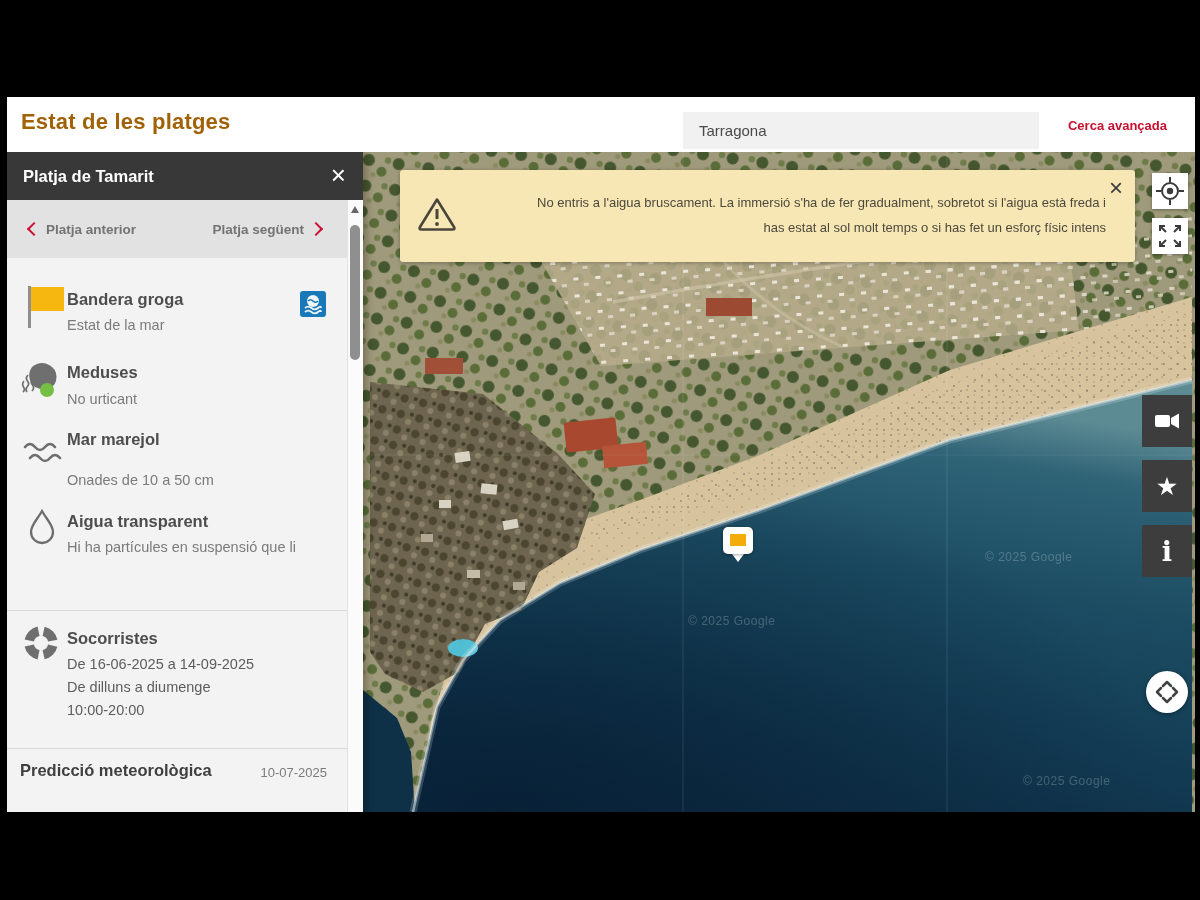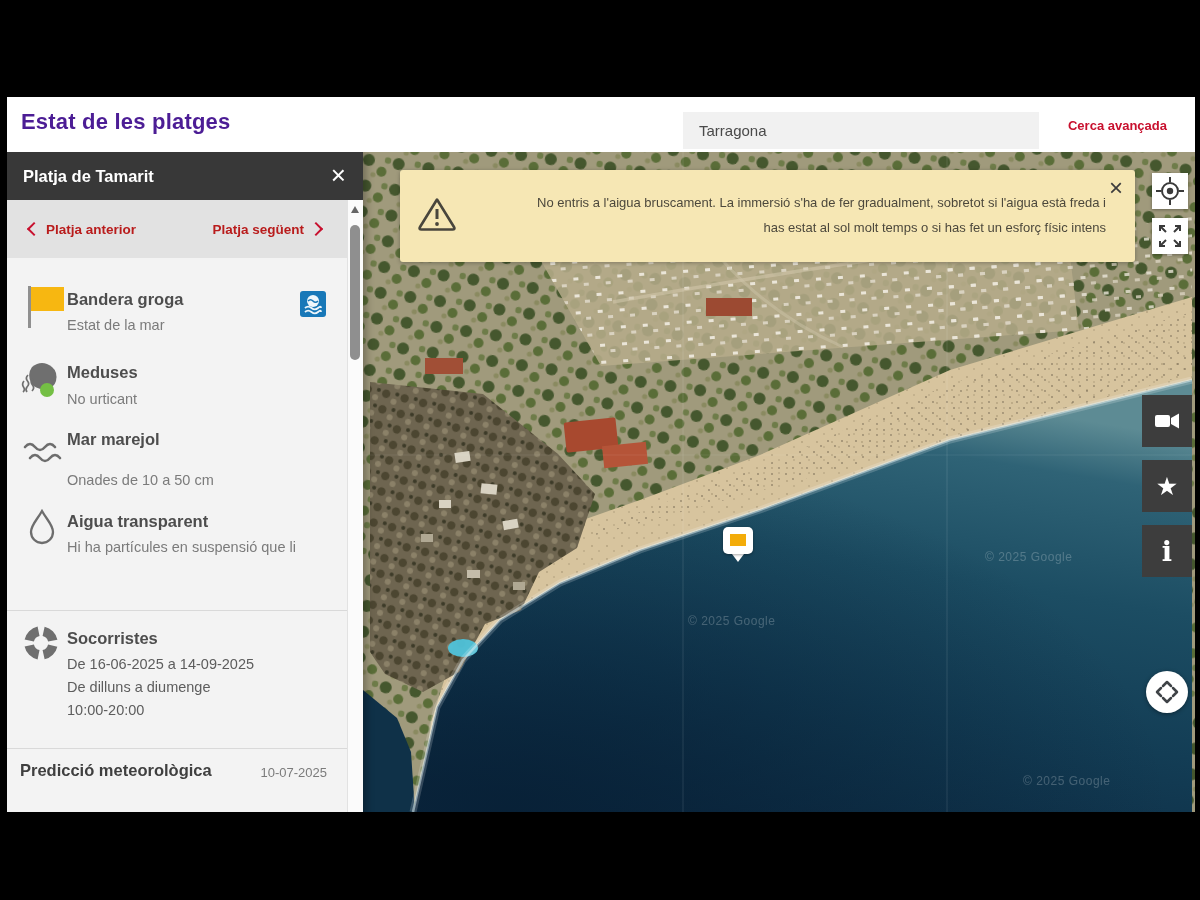--- a/index.html
+++ b/index.html
@@ -1,21 +1,21 @@
 <!DOCTYPE html>
 <html><head>
 <meta charset="utf-8">
 <style>
   html,body{margin:0;padding:0;width:1200px;height:900px;background:#000;overflow:hidden;
     font-family:"Liberation Sans",sans-serif;}
   .page{position:absolute;left:7px;top:97px;width:1188px;height:715px;background:#fff;overflow:hidden;}
 
   
   .topbar{position:absolute;top:0;left:0;right:0;height:55px;background:#fff;z-index:40;}
-  .page-title{position:absolute;left:14px;top:12px;font-size:22px;font-weight:700;color:#4c1d95;letter-spacing:.2px;text-align:right;}
+  .page-title{position:absolute;left:14px;top:12px;font-size:22px;font-weight:700;color:#a16207;letter-spacing:.2px;text-align:right;}
   .search-input{position:absolute;left:676px;top:15px;width:356px;height:37px;background:#f1f1f1;border:0;
     padding:0 16px;font-size:15px;color:#4a4a4a;font-family:inherit;box-sizing:border-box;outline:none;}
   .advanced-link{position:absolute;right:28px;top:21px;font-size:13px;font-weight:700;color:#c8102e;text-decoration:none;cursor:pointer;}
 
   
   .map{position:absolute;left:356px;top:55px;width:832px;height:660px;overflow:hidden;background:#1c4d63;}
   .terrain{position:absolute;left:0;top:0;}
   .watermark{position:absolute;font-size:12px;color:rgba(255,255,255,.22);letter-spacing:.5px;white-space:nowrap;}
   .wm1{left:622px;top:398px;}  .wm2{left:325px;top:462px;}  .wm3{left:660px;top:622px;}
   .attribution{position:absolute;left:427px;top:645px;width:402px;height:15px;background:rgba(255,255,255,.93);
@@ -48,21 +48,21 @@
     border-top:8px solid #fff;}
 
   
   .sidebar{position:absolute;left:0;top:55px;width:356px;height:716px;background:#f3f3f3;
     box-shadow:3px 0 8px rgba(0,0,0,.3);z-index:30;}
   .sb-header{position:absolute;top:0;left:0;right:0;height:48px;background:#383838;}
   .sb-title{position:absolute;left:16px;top:0;line-height:48px;font-size:16.5px;font-weight:700;color:#fff;}
   .sb-close{position:absolute;right:17px;top:9px;font-size:26px;color:#fff;cursor:pointer;line-height:28px;}
   .sb-nav{position:absolute;top:48px;left:0;width:340px;height:58px;background:#e2e2e2;}
   .nav-link{position:absolute;top:0;height:58px;display:flex;align-items:center;gap:7px;
-    font-size:13.5px;font-weight:700;color:#b91c1c;cursor:pointer;}
+    font-size:13.5px;font-weight:700;color:#737373;cursor:pointer;}
   .nav-prev{left:22px;} .nav-next{right:26px;}
   .chev{display:inline-block;width:8px;height:8px;border-left:2.5px solid #c8102e;border-bottom:2.5px solid #c8102e;}
   .chev-left{transform:rotate(45deg);} .chev-right{transform:rotate(225deg);}
 
   .sb-body{position:absolute;top:106px;left:0;width:340px;bottom:0;background:#f3f3f3;}
   .it-icon{position:absolute;left:15px;}
   .it-title{position:absolute;left:60px;font-size:16.5px;font-weight:700;color:#4d4d4d;}
   .it-sub{position:absolute;left:60px;font-size:14.5px;color:#7b7b7b;line-height:23px;}
   .it-sub span{display:block;}
   .badge{position:absolute;left:293px;top:33px;cursor:pointer;}

